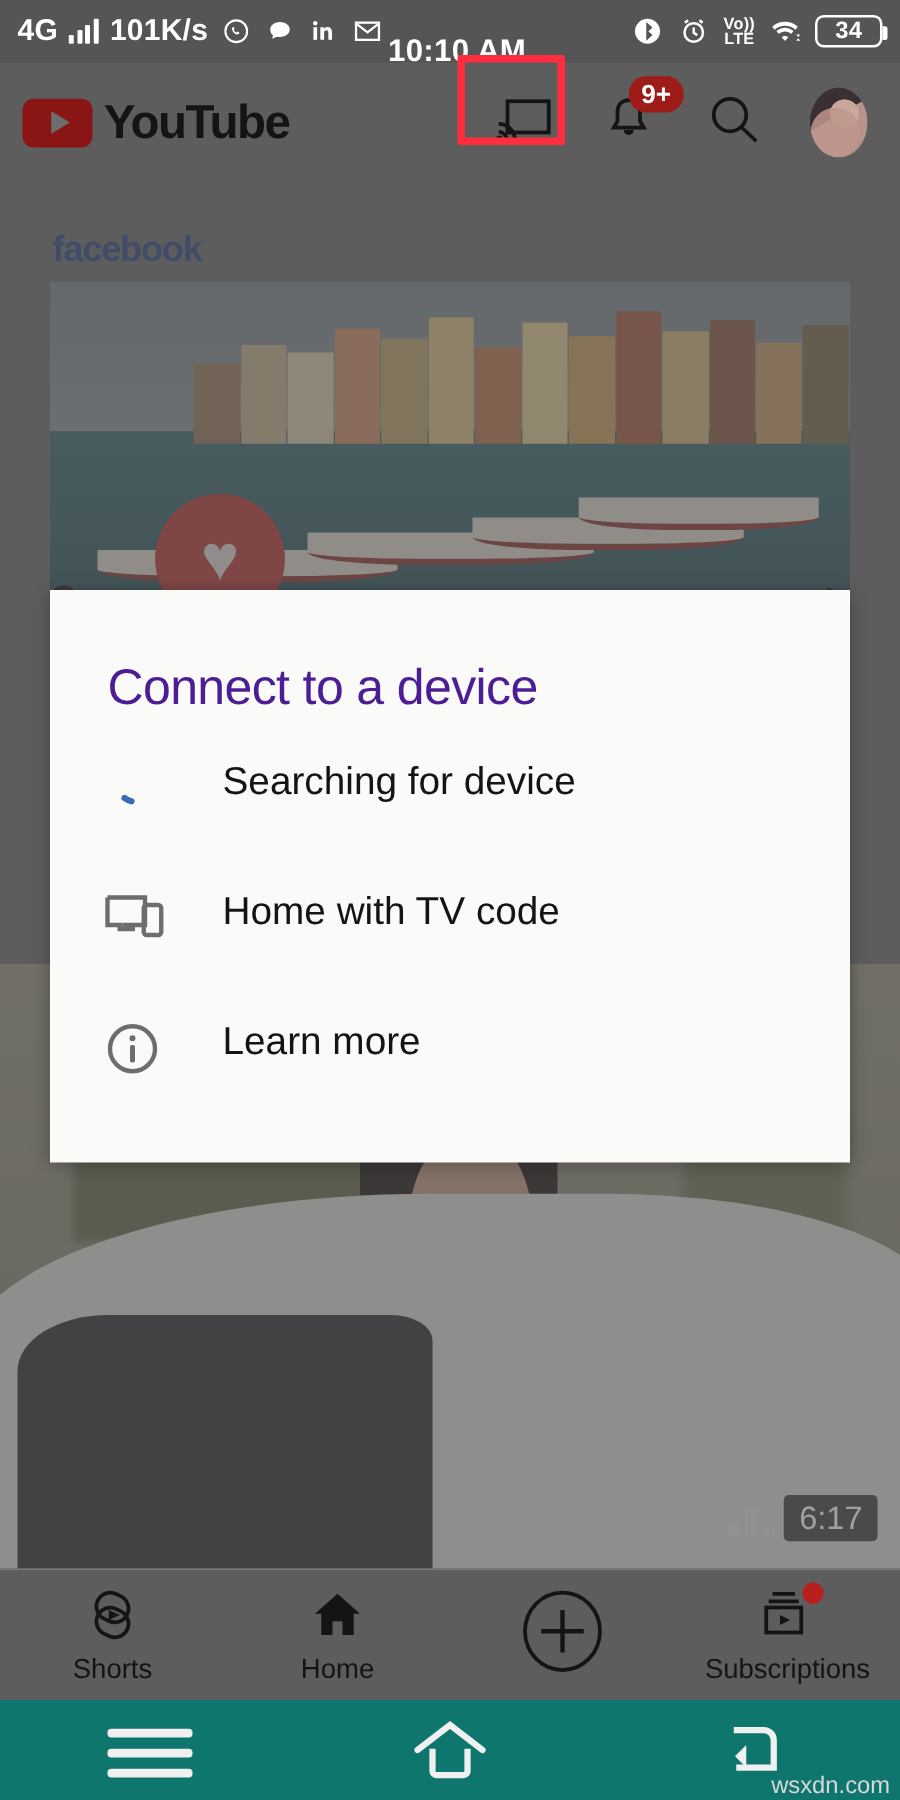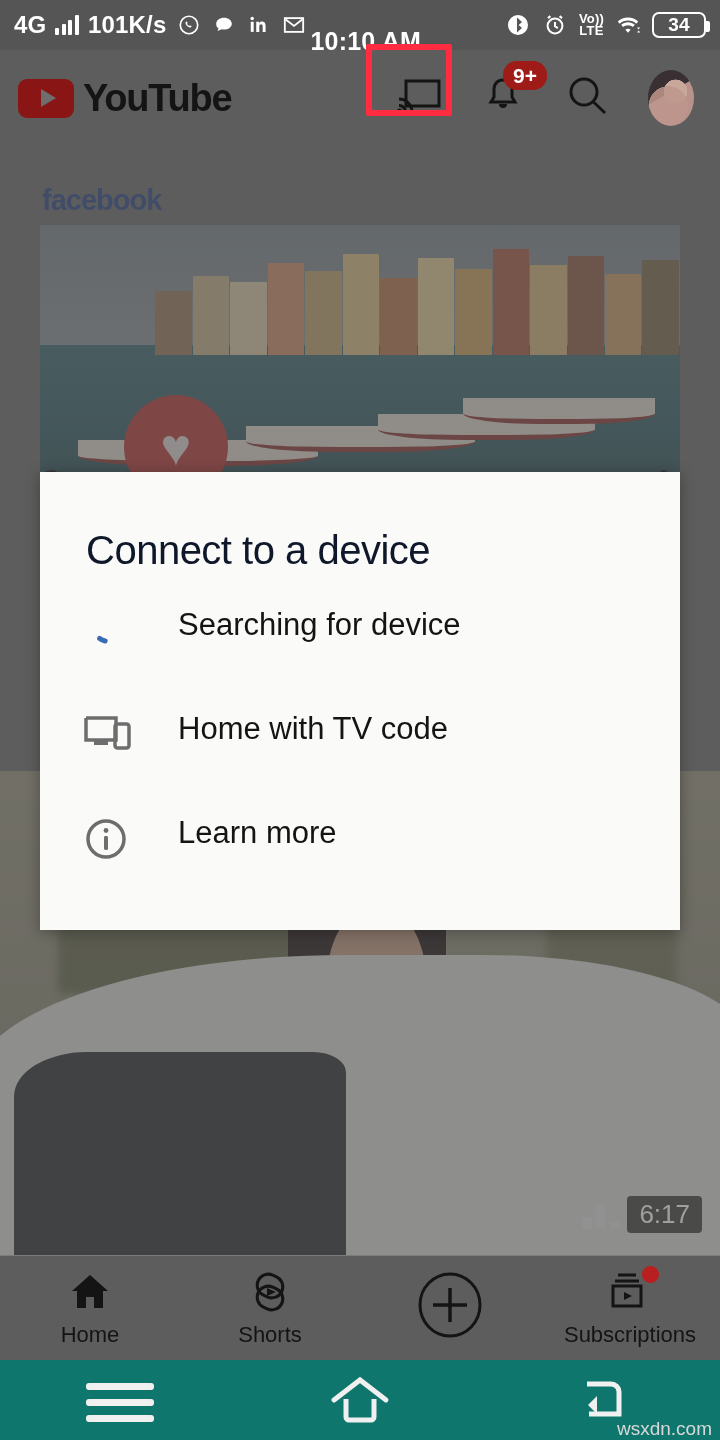--- a/index.html
+++ b/index.html
@@ -164,21 +164,21 @@
     background:rgba(80,80,80,.55);
   }
 
   
   .dialog{
     position:absolute; left:40px; top:472px; width:640px; height:458px;
     background:#fafaf8;
     box-shadow:0 2px 14px rgba(0,0,0,.3);
   }
   .dlg-title{
-    font-size:40px; color:#0f172a; font-weight:normal;
+    font-size:40px; color:#4c1d95; font-weight:normal;
     padding:56px 0 0 46px; letter-spacing:-0.5px;
   }
   .dlg-list{ padding-top:34px; }
   .dlg-item{
     display:flex; align-items:flex-start; height:104px;
     padding-left:42px;
   }
   .dlg-ico{ width:96px; display:flex; align-items:center; justify-content:flex-start; }
   .dlg-label{ font-size:31px; color:#141414; }
 
@@ -443,36 +443,36 @@
       <span class="dlg-label">Learn more</span>
     </div>
 
   </div>
 </div>
 
 <div class="bottomnav">
 
   <div class="nav-item">
     <span class="nav-ico">
-      <svg width="46" height="44" viewBox="0 0 46 44">
-          <path d="M23 5L5 21h5v17h9V27h8v11h9V21h5z" fill="#141414"></path>
-        </svg>
-    </span>
-    <span class="nav-label">Home</span>
-  </div>
-
-  <div class="nav-item">
-    <span class="nav-ico">
       <svg width="46" height="46" viewBox="0 0 46 46">
         <rect x="10" y="6" width="26" height="22" rx="11" transform="rotate(25 23 17)" fill="none" stroke="#141414" stroke-width="3"></rect>
         <rect x="10" y="18" width="26" height="22" rx="11" transform="rotate(25 23 29)" fill="none" stroke="#141414" stroke-width="3"></rect>
         <path d="M20 19l9 4-9 4z" fill="#141414"></path>
       </svg>
     </span>
     <span class="nav-label">Shorts</span>
+  </div>
+
+  <div class="nav-item">
+    <span class="nav-ico">
+      <svg width="46" height="44" viewBox="0 0 46 44">
+          <path d="M23 5L5 21h5v17h9V27h8v11h9V21h5z" fill="#141414"></path>
+        </svg>
+    </span>
+    <span class="nav-label">Home</span>
   </div>
 
   <div class="nav-item">
     <span class="nav-ico">
       <svg width="70" height="70" viewBox="0 0 70 70">
         <ellipse cx="35" cy="35" rx="30" ry="31" fill="none" stroke="#141414" stroke-width="3"></ellipse>
         <path d="M35 18v34M18 35h34" stroke="#141414" stroke-width="3.5" fill="none"></path>
       </svg>
     </span>
     <span class="nav-label"></span>

